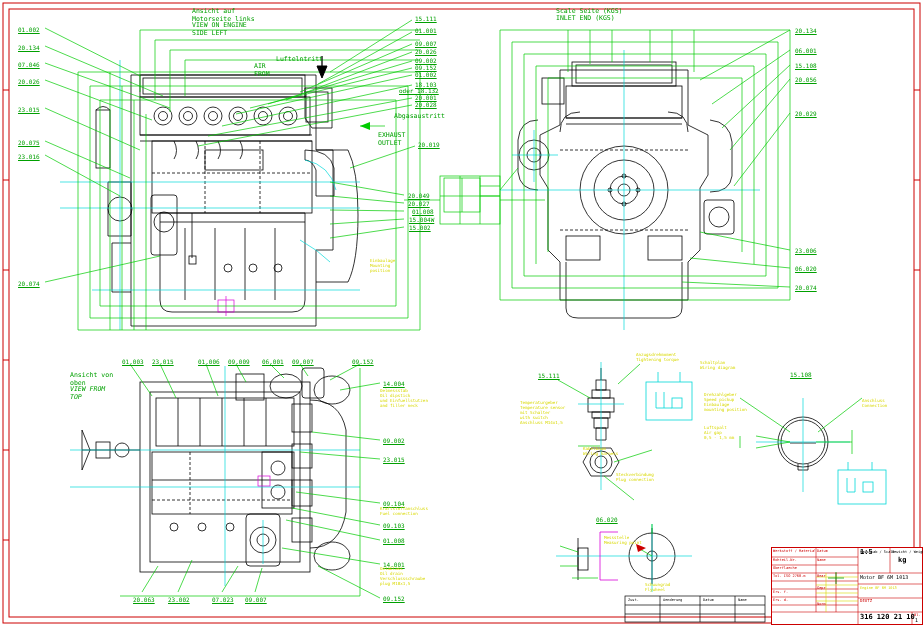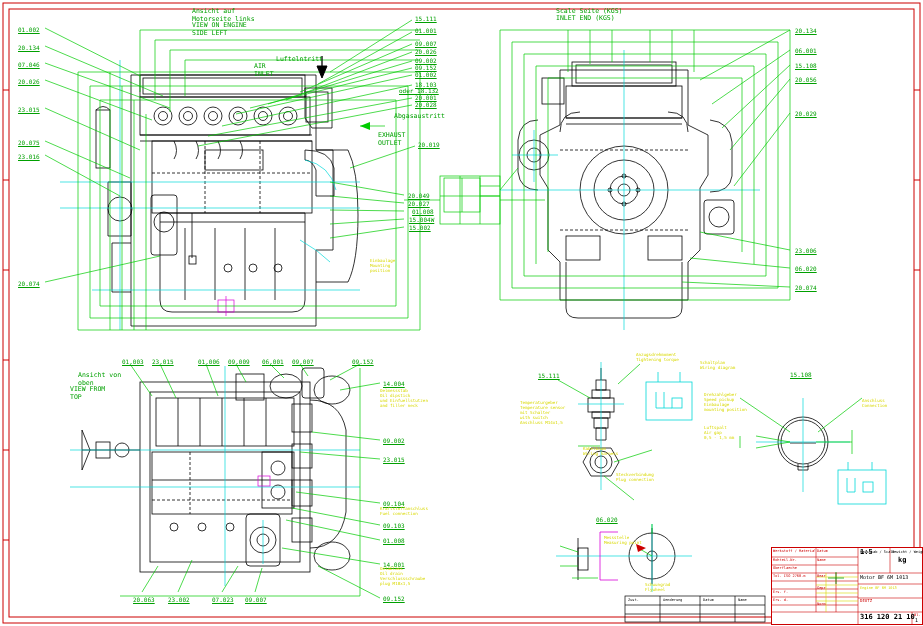--- a/index.html
+++ b/index.html
@@ -505,28 +505,28 @@
   </svg>
 
   <div class="vw" style="left:192px;top:8px;">Ansicht auf
 Motorseite links</div>
   <div class="vw" style="left:192px;top:22px;color:#00a000;">VIEW ON ENGINE
 SIDE LEFT</div>
 
   <div class="vw" style="left:556px;top:8px;">Scale Seite (KGS)</div>
   <div class="vw" style="left:556px;top:15px;">INLET END (KGS)</div>
 
-  <div class="vw" style="left:78px;top:372px;">Ansicht von
+  <div class="vw" style="left:70px;top:372px;">Ansicht von
 oben</div>
-  <div class="vw" style="left:70px;top:386px;">VIEW FROM
+  <div class="vw" style="left:70px;top:386px;font-style:italic;">VIEW FROM
 TOP</div>
 
   <div class="vw" style="left:250px;top:56px;margin-left:26px;">Luftelntritt</div>
   <div class="vw" style="left:254px;top:63px;">AIR
-INLET</div>
+FROM</div>
 
   <div class="vw" style="left:394px;top:113px;">Abgasaustritt</div>
   <div class="vw" style="left:378px;top:132px;">EXHAUST
 OUTLET</div>
 
   <div id="labels-left">
       <div class="lbl u" style="left: 18px; top: 26px;">01.002</div>
       <div class="lbl u" style="left: 18px; top: 44px;">20.134</div>
       <div class="lbl u" style="left: 18px; top: 61px;">07.046</div>
       <div class="lbl u" style="left: 18px; top: 78px;">20.026</div>

